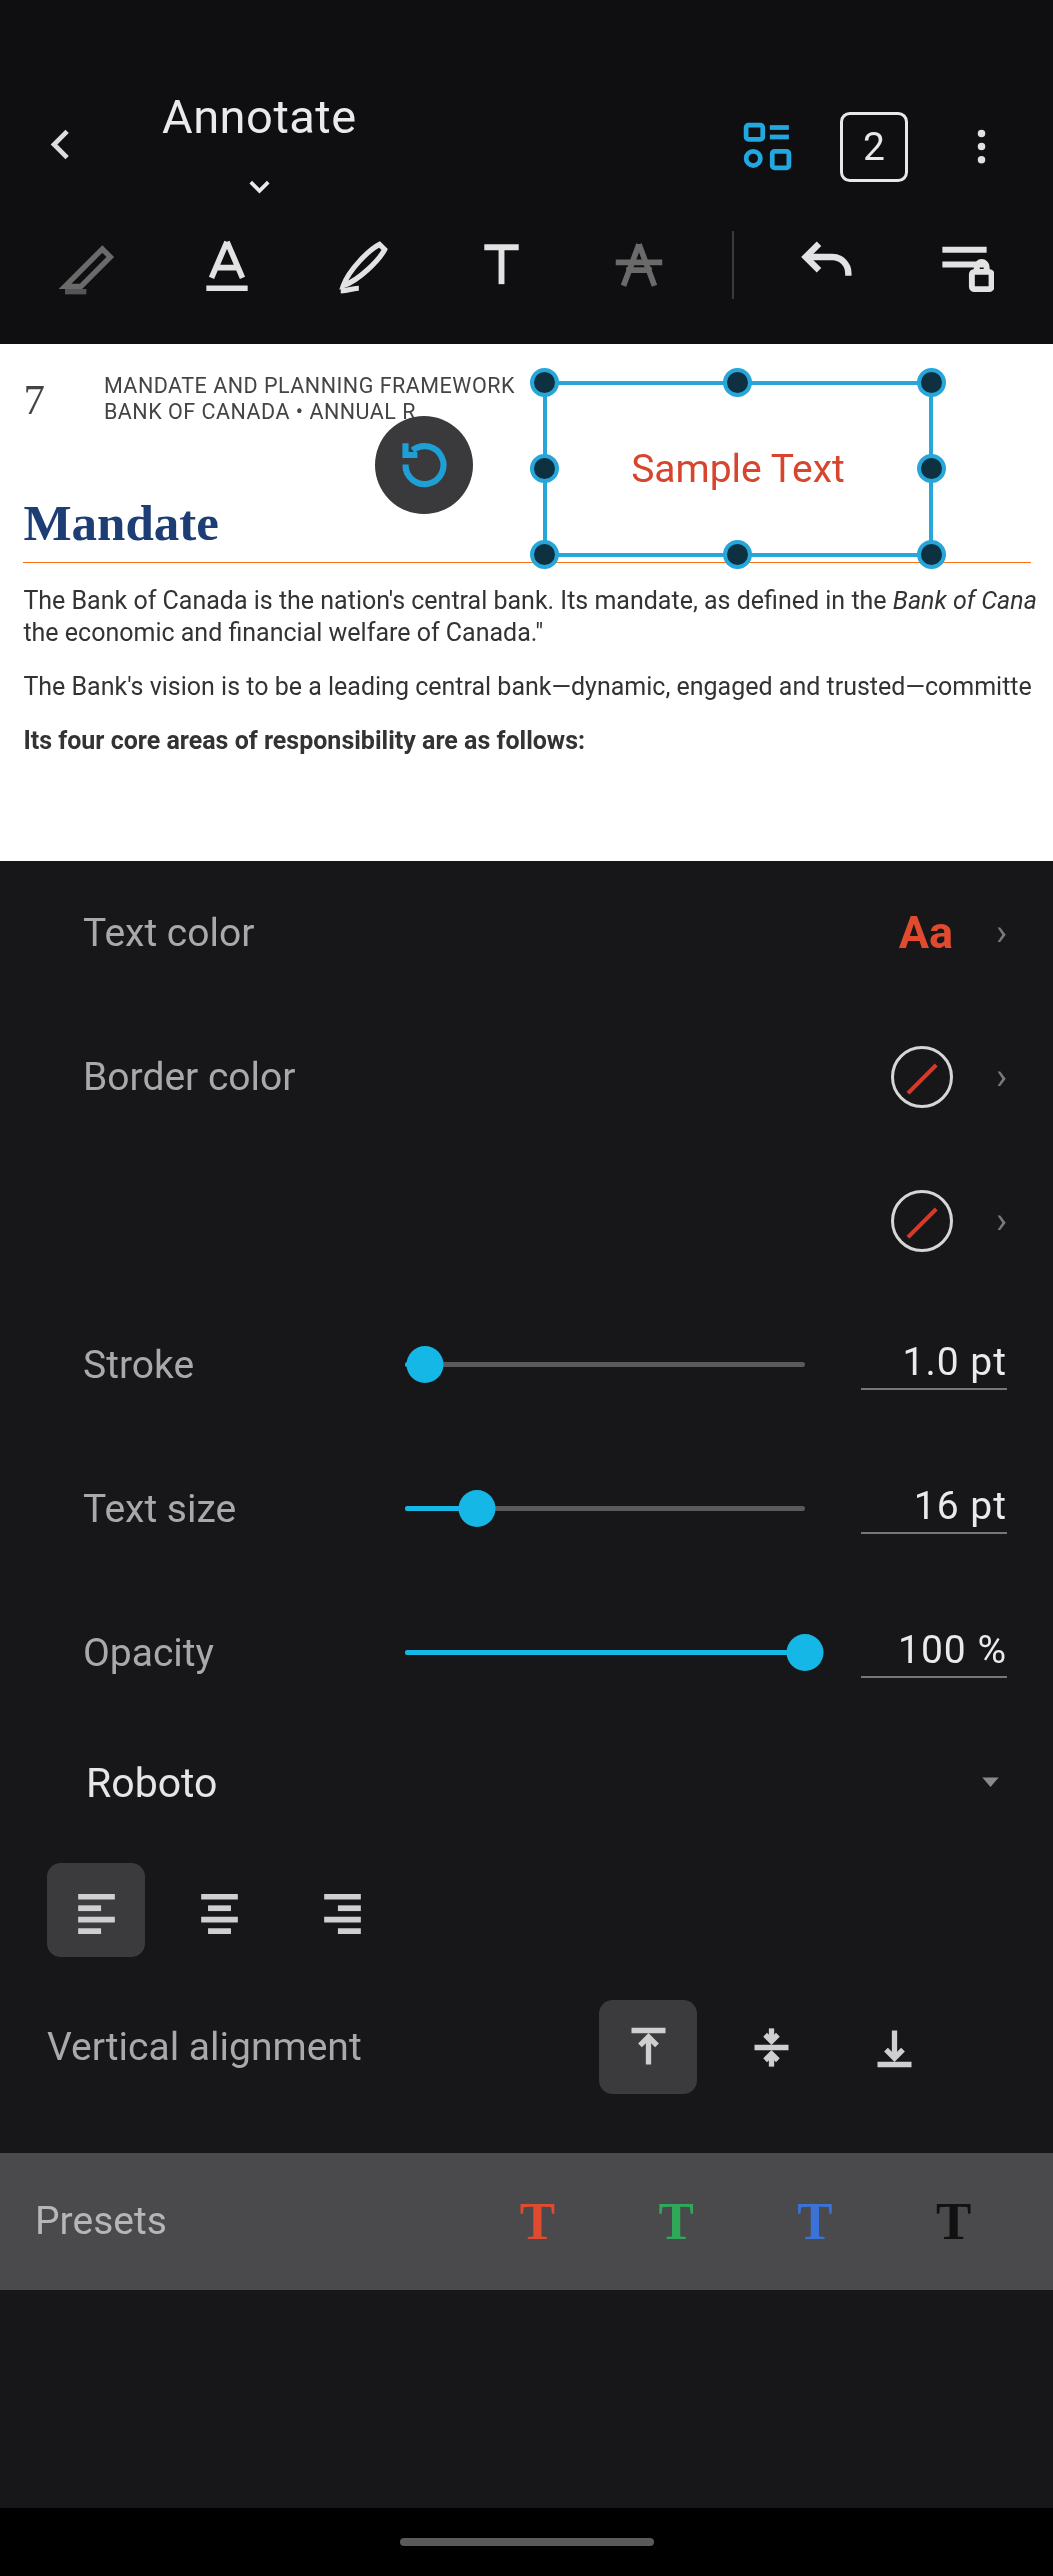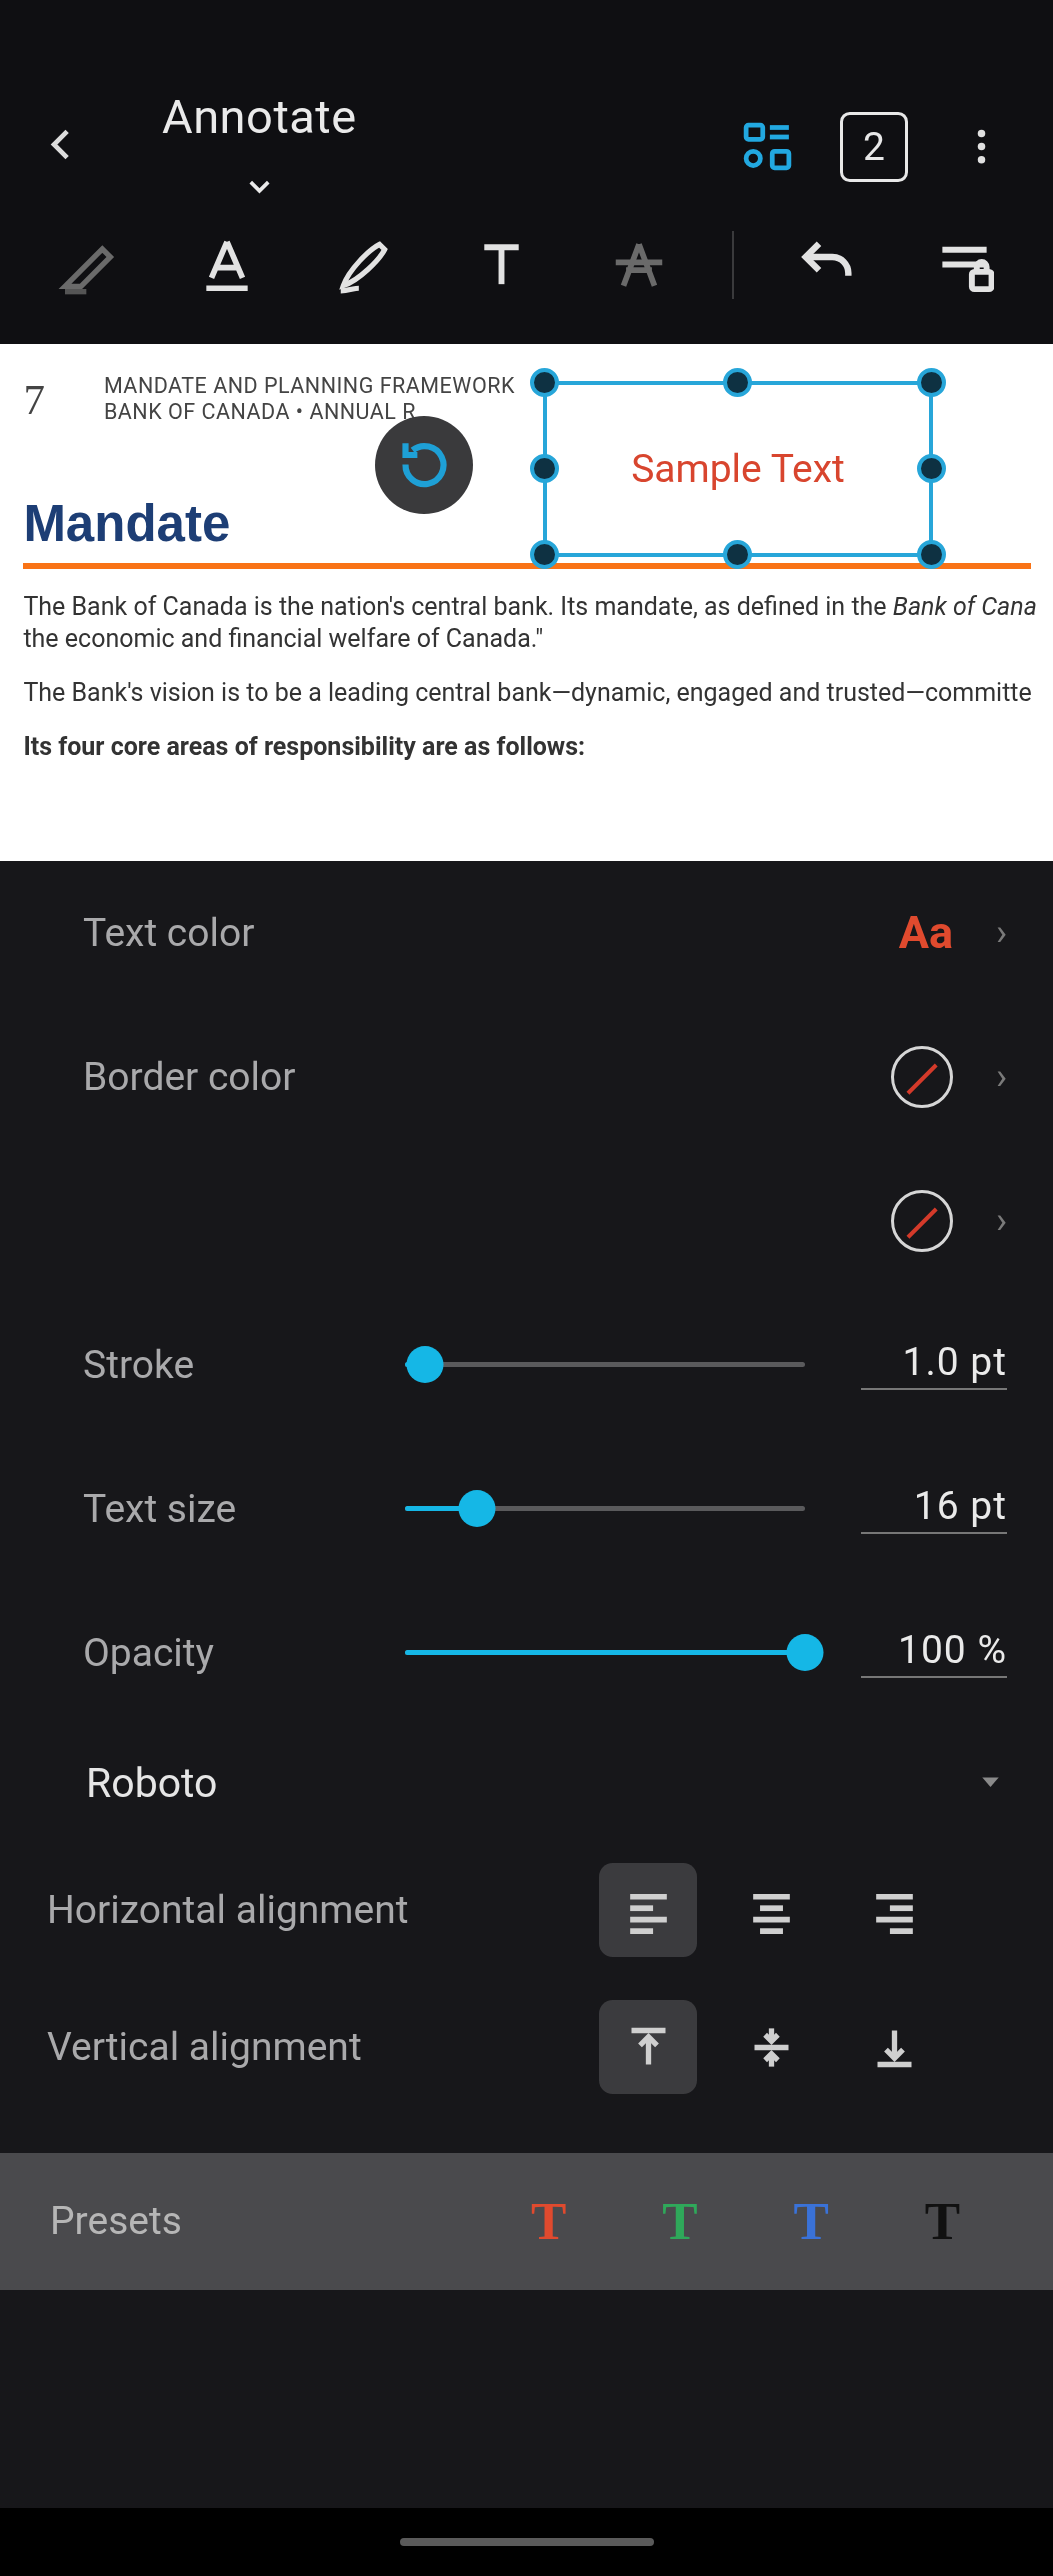--- a/index.html
+++ b/index.html
@@ -30,21 +30,21 @@
   .page-no { font-size:43px; color:#444; font-family:Georgia, serif; }
   .doc-meta { font-size:21.5px; color:#444; line-height:1.25; letter-spacing:0.5px; }
   .rotate-btn { position:absolute; left:375px; top:72px; width:98px; height:98px; border-radius:50%; background:#3a3a3c; display:flex; align-items:center; justify-content:center; }
   
   .selbox { position:absolute; left:543px; top:37px; width:390px; height:176px; border:4.9px solid #27a6d9; border-radius:2px; }
   .selbox .handle { position:absolute; width:29px; height:29px; background:#0e3142; border:4.9px solid #27a6d9; border-radius:50%; }
   .h-tl{top:-16.6px;left:-16.6px}.h-t{top:-16.6px;left:calc(50% - 14.6px)}.h-tr{top:-16.6px;right:-16.6px}
   .h-l{top:calc(50% - 14.6px);left:-16.6px}.h-r{top:calc(50% - 14.6px);right:-16.6px}
   .h-bl{bottom:-16.6px;left:-16.6px}.h-b{bottom:-16.6px;left:calc(50% - 14.6px)}.h-br{bottom:-16.6px;right:-16.6px}
   .sample-text { position:absolute; inset:0; display:flex; align-items:center; justify-content:center; font-size:39px; color:#d8452e; font-weight:400; }
-  .doc-h1 { font-size:51px; color:#1d3e75; font-family:Liberation Sans, sans-serif; margin-top:68px; padding-bottom:9.8px; border-bottom:6px solid #f97316; }
+  .doc-h1 { font-size:51px; color:#1d3e75; font-family:Liberation Serif, serif; margin-top:68px; padding-bottom:9.8px; border-bottom:1px solid #f97316; }
   .doc-p { font-size:25px; color:#333; margin-top:21.5px; line-height:1.3; white-space:nowrap; }
   .doc-b { font-weight:700; }
   .doc-i { font-style:italic; }
 
   
   .panel { flex:1; background:#17171a; position:relative; padding:0 47px; display:flex; flex-direction:column; }
   .panel-head { text-align:center; padding:43px 0 31px 0; position:relative; }
   .panel-title { color:#9f9f9f; font-size:51px; }
   .panel-close { position:absolute; right:0; top:39px; color:#b6b6b6; }
   .row { display:flex; align-items:center; height:144px; color:#a9a9ab; font-size:39px; gap:29px;margin-left:36px; }
@@ -63,21 +63,21 @@
 
   .font-row { display:flex; align-items:center; height:117px; }
   .font-val { color:#e6e6e6; font-size:41px; margin-left:39px; }
   .font-dd { color:#8a8a8a; }
 
   .align-row { display:flex; align-items:center; height:137px; gap:25px; }
   .align-label { flex:0 0 527px; color:#a9a9ab; font-size:39px; }
   .align-btn { width:98px; height:94px; border-radius:13.7px; display:flex; align-items:center; justify-content:center; color:#cfcfcf; }
   .align-btn.sel { background:#3b3b3e; }
 
-  .presets { background:#4a4a4d; height:137px; display:flex; align-items:center; padding:0 50px; gap:8px; margin:37px -47px 0 -47px; }
+  .presets { background:#4a4a4d; height:137px; display:flex; align-items:center; padding:0 35px; gap:8px; margin:37px -47px 0 -47px; }
   .presets-label { color:#b6b6b6; font-size:39px; flex:0 0 429px; }
   .preset { flex:1; text-align:center; font-size:53px; font-family:Georgia, serif; font-weight:700; }
 
   .navbar { height:68px; background:#000; display:flex; justify-content:center; align-items:center; }
   .navhandle { width:254px; height:7.8px; background:#5a5a5a; border-radius:3.9px; }
 </style>
 </head>
 <body>
 
 <div class="screen">
@@ -257,21 +257,20 @@
       <div class="font-val">Roboto</div>
       <div class="row-spacer"></div>
       <div class="font-dd">
         <svg width="33" height="33" viewBox="0 0 24 24" fill="currentColor">
             <polygon points="6 9 18 9 12 16"></polygon>
           </svg>
       </div>
     </div>
 
     <div class="align-row">
-      <div class="align-label">Horizontal alignment</div>
       <div class="align-btn sel">
           <svg width="55" height="55" viewBox="0 0 24 24" stroke="currentColor" stroke-width="2.5">
             <line x1="4" y1="6" x2="20" y2="6"></line>
             <line x1="4" y1="11" x2="14" y2="11"></line>
             <line x1="4" y1="16" x2="20" y2="16"></line>
             <line x1="4" y1="21" x2="14" y2="21"></line>
           </svg>
         </div>
       <div class="align-btn">
           <svg width="55" height="55" viewBox="0 0 24 24" stroke="currentColor" stroke-width="2.5">

